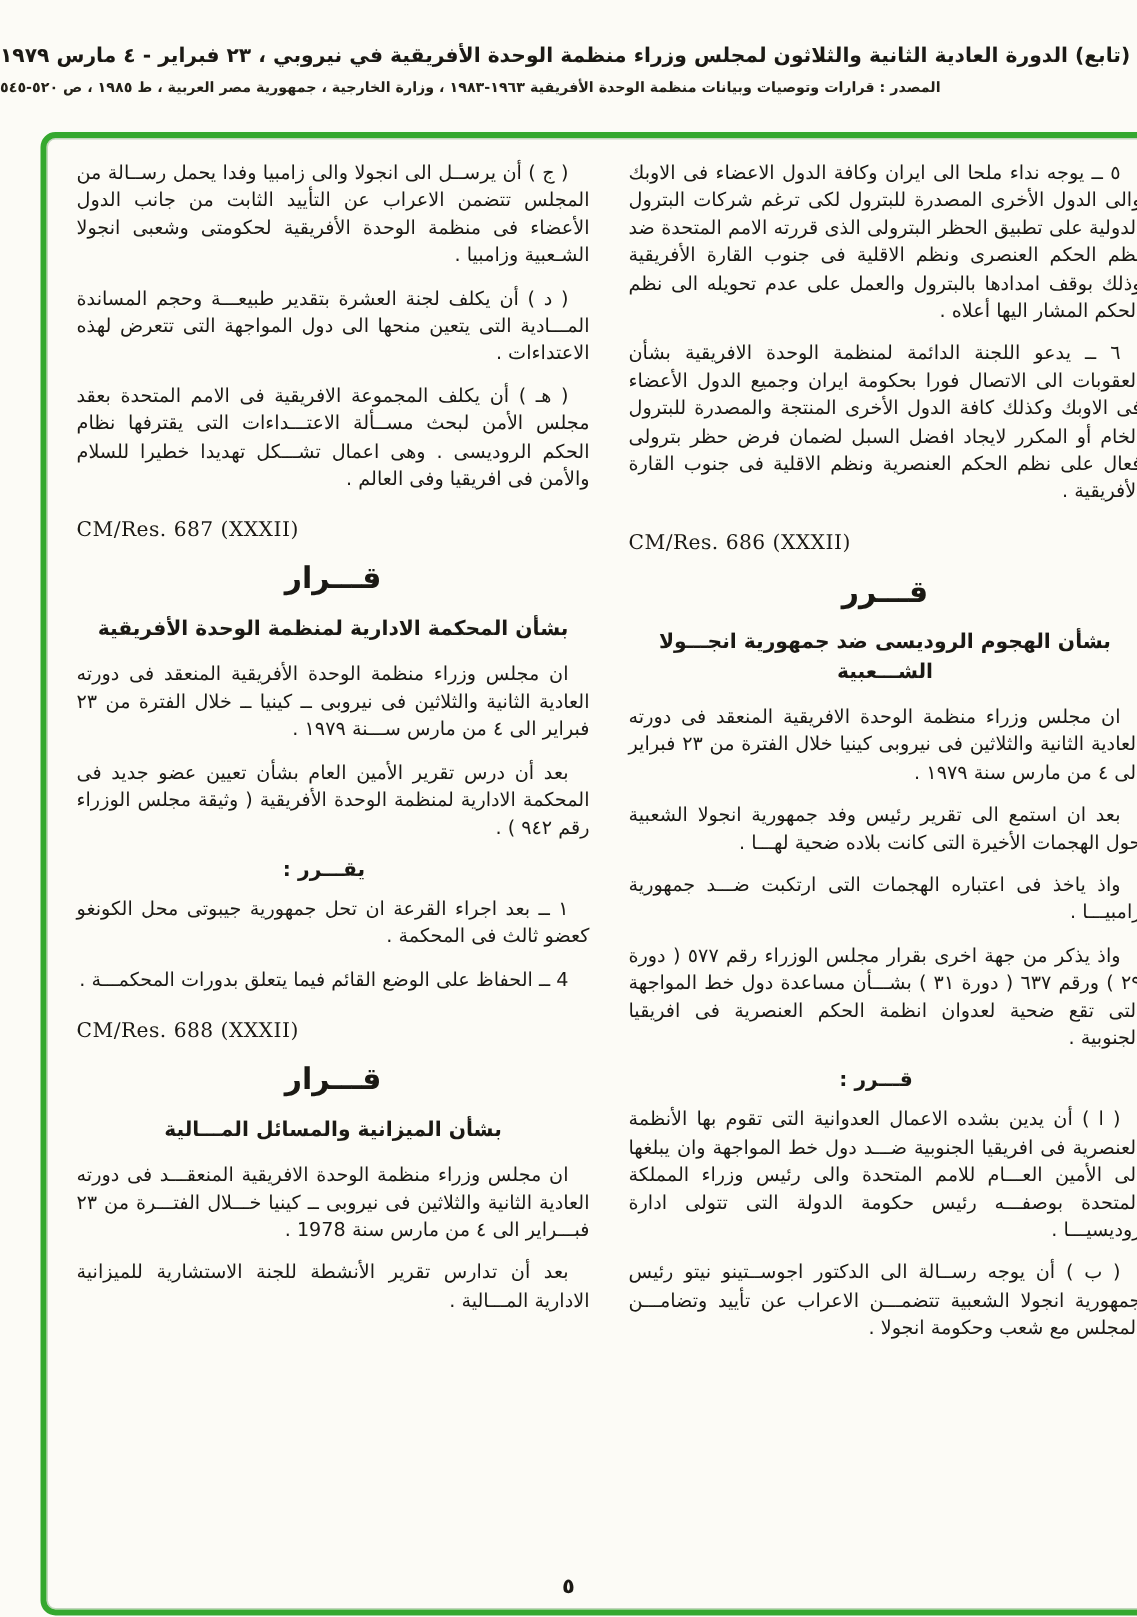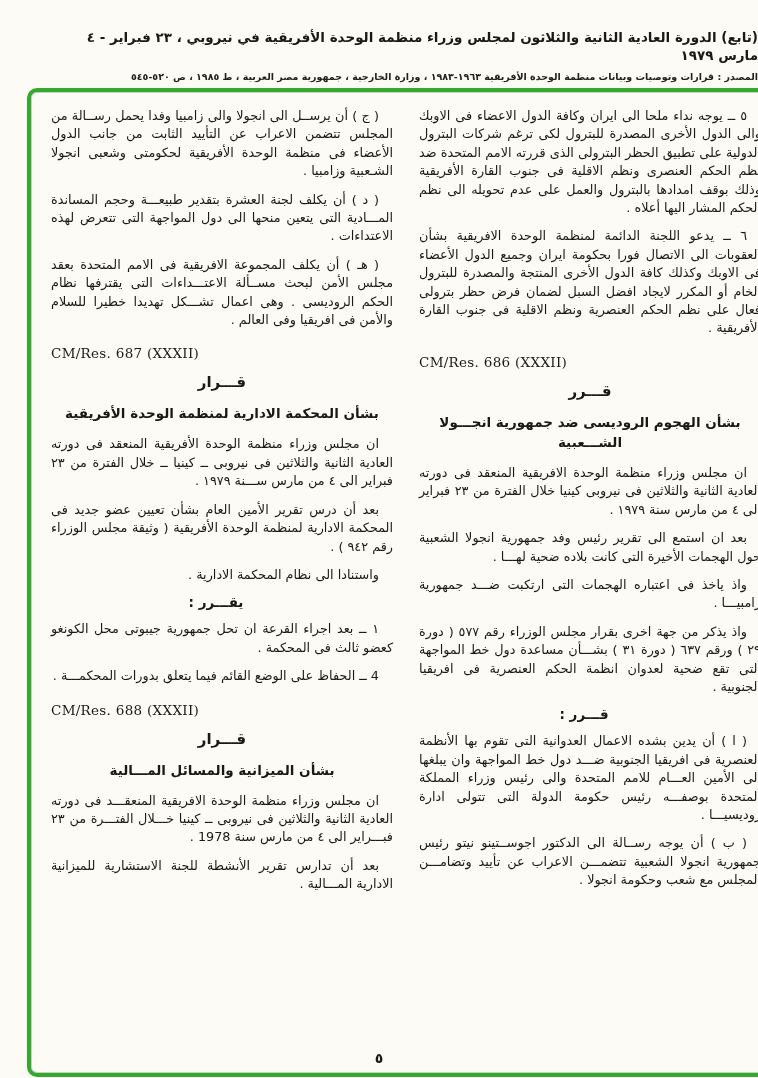--- a/index.html
+++ b/index.html
@@ -13,23 +13,22 @@
     position: relative;
     width: 758px; height: 1078px;
     background: #fcfbf6;
     overflow: hidden;
   }
 
   
   .header {
     position: absolute;
     top: 28px; left: 0; right: 0;
-    text-align: right;
+    text-align: left;
     direction: rtl;
-    margin-left: 47px;
   }
   .header-line1 {
     font-size: 13.5px;
     font-weight: bold;
     line-height: 18px;
   }
   .header-line2 {
     font-size: 9.5px;
     font-weight: bold;
     margin-top: 7px;
@@ -70,21 +69,21 @@
     direction: ltr;
     text-align: left;
     font-family: "DejaVu Serif", serif;
     font-size: 13.5px;
     letter-spacing: 0.3px;
     margin: 16px 0 12px 0;
   }
   .decision-word {
     text-align: center;
     font-weight: bold;
-    font-size: 15px;
+    font-size: 20px;
     letter-spacing: 1px;
     margin: 0 0 12px 0;
   }
   .subject-heading {
     text-align: center;
     font-weight: bold;
     font-size: 13.5px;
     line-height: 20px;
     margin: 0 0 12px 0;
   }
@@ -141,21 +140,20 @@
         <p class="para">( ج ) أن يرســل الى انجولا والى زامبيا وفدا يحمل رســالة من المجلس تتضمن الاعراب عن التأييد الثابت من جانب الدول الأعضاء فى منظمة الوحدة الأفريقية لحكومتى وشعبى انجولا الشـعبية وزامبيا .</p>
         <p class="para">( د ) أن يكلف لجنة العشرة بتقدير طبيعـــة وحجم المساندة المـــادية التى يتعين منحها الى دول المواجهة التى تتعرض لهذه الاعتداءات .</p>
         <p class="para">( هـ ) أن يكلف المجموعة الافريقية فى الامم المتحدة بعقد مجلس الأمن لبحث مســألة الاعتـــداءات التى يقترفها نظام الحكم الروديسى . وهى اعمال تشـــكل تهديدا خطيرا للسلام والأمن فى افريقيا وفى العالم .</p>
 
         <div class="res-ref">CM/Res. 687 (XXXII)</div>
         <div class="decision-word">قـــرار</div>
         <div class="subject-heading">بشأن المحكمة الادارية لمنظمة الوحدة الأفريقية</div>
 
         <p class="para">ان مجلس وزراء منظمة الوحدة الأفريقية المنعقد فى دورته العادية الثانية والثلاثين فى نيروبى ــ كينيا ــ خلال الفترة من ٢٣ فبراير الى ٤ من مارس ســـنة ١٩٧٩ .</p>
         <p class="para">بعد أن درس تقرير الأمين العام بشأن تعيين عضو جديد فى المحكمة الادارية لمنظمة الوحدة الأفريقية ( وثيقة مجلس الوزراء رقم ٩٤٢ ) .</p>
-        <p class="para">واستنادا الى نظام المحكمة الادارية .</p>
 
         <div class="operative-intro">يقـــرر :</div>
 
         <p class="para">١ ــ بعد اجراء القرعة ان تحل جمهورية جيبوتى محل الكونغو كعضو ثالث فى المحكمة .</p>
         <p class="para">4 ــ الحفاظ على الوضع القائم فيما يتعلق بدورات المحكمـــة .</p>
 
         <div class="res-ref">CM/Res. 688 (XXXII)</div>
         <div class="decision-word">قـــرار</div>
         <div class="subject-heading">بشأن الميزانية والمسائل المـــالية</div>
 

